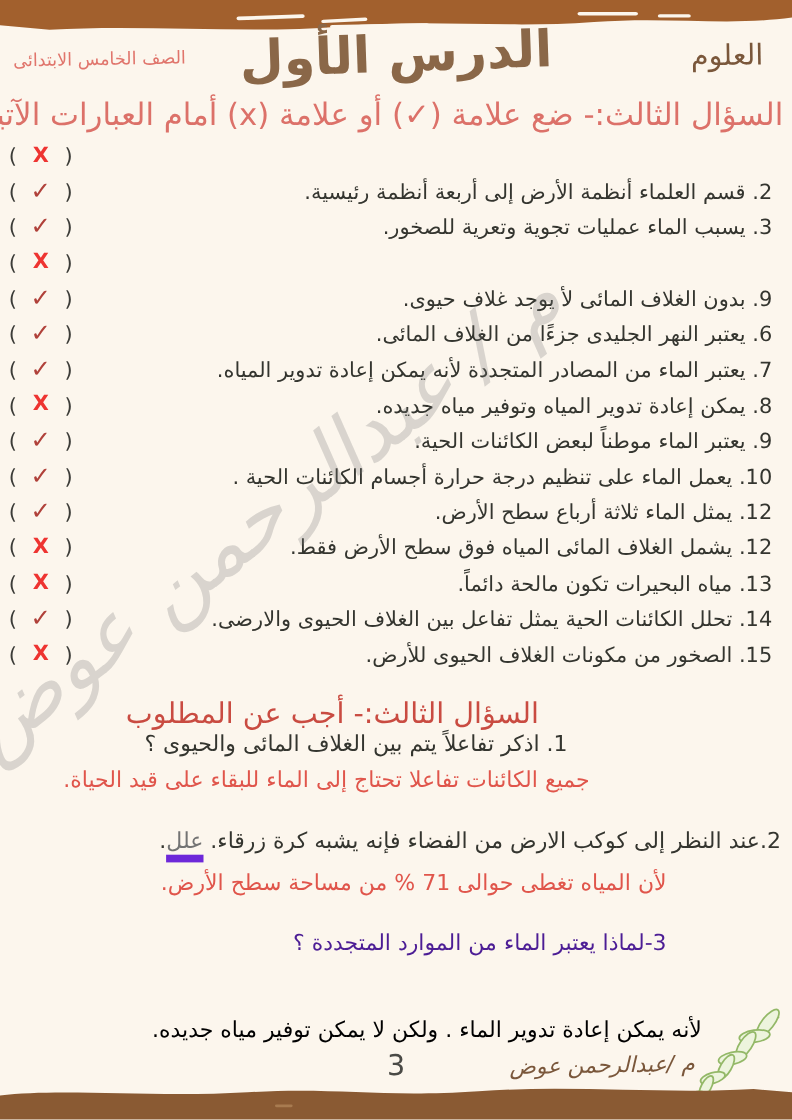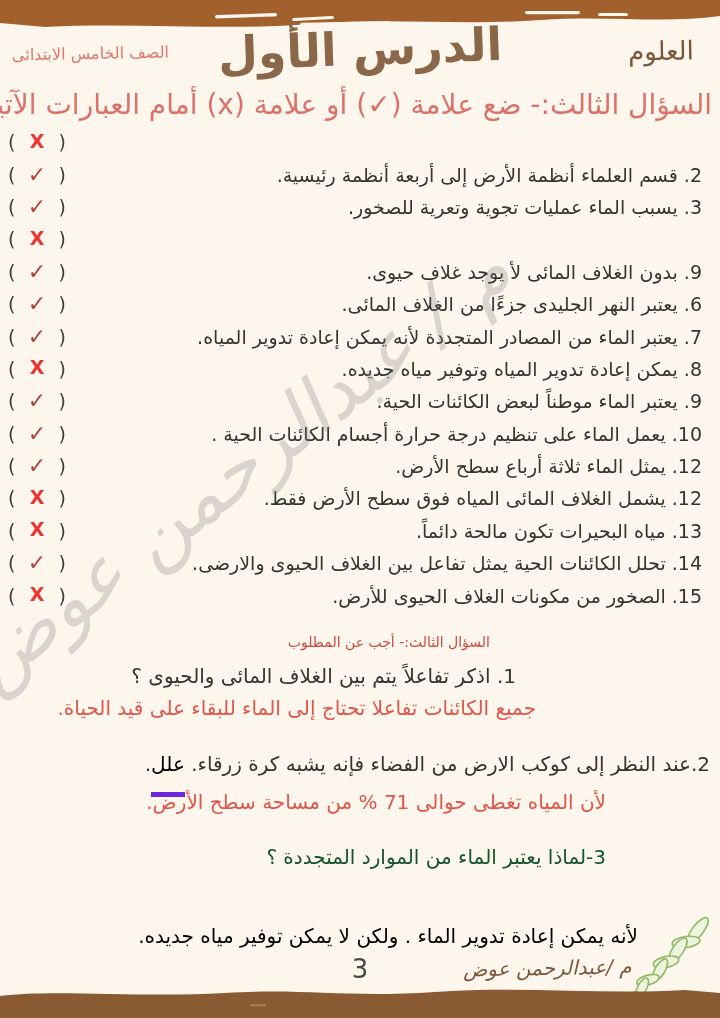--- a/index.html
+++ b/index.html
@@ -32,28 +32,28 @@
   
   .watermark{
     position:absolute;top:390px;left:0;width:560px;
     transform:rotate(-38deg);transform-origin:center;
     font-size:76px;color:#777;opacity:0.26;white-space:nowrap;
     direction:rtl;text-align:center;font-style:italic;pointer-events:none;
   }
 
   
   .line{position:absolute;left:8px;right:8px;text-align:right;direction:rtl;white-space:nowrap;font-size:20px;}
-  .l-sec2-head{top:634px;padding-right:222px;color:#c94b41;font-weight:500;font-size:14px;}
+  .l-sec2-head{top:634px;padding-right:222px;color:#c94b41;font-weight:500;font-size:26px;}
   .l-q1{top:664px;padding-right:196px;color:#34352f;}
   .l-a1{top:696px;padding-right:176px;color:#e0554b;}
   .l-q2{top:752px;padding-right:2px;color:#34352f;}
   .l-a2{top:790px;padding-right:106px;color:#e0554b;}
-  .l-q3{top:845px;padding-right:106px;color:#14532d;}
+  .l-q3{top:845px;padding-right:106px;color:#4c1d95;}
   .l-a3{top:880px;padding-right:74px;color:#000000;margin-top:44px;}
-  .hl{color:#000000;border-bottom:5px solid #6d28d9;padding-bottom:16px;}
+  .hl{color:#737373;border-bottom:7px solid #6d28d9;padding-bottom:1px;}
 
   
   .footer-sig{position:absolute;bottom:38px;right:88px;font-size:20px;color:#7a573b;transform:rotate(-1deg);font-style:italic;}
   .footer-page{position:absolute;bottom:34px;left:0;right:0;text-align:center;font-size:26px;color:#4a4a46;}
   .leaf{position:absolute;right:0px;bottom:8px;}
 </style>
 </head>
 <body>
 
 <svg class="bar bar-top" viewBox="0 0 720 32" preserveAspectRatio="none">

